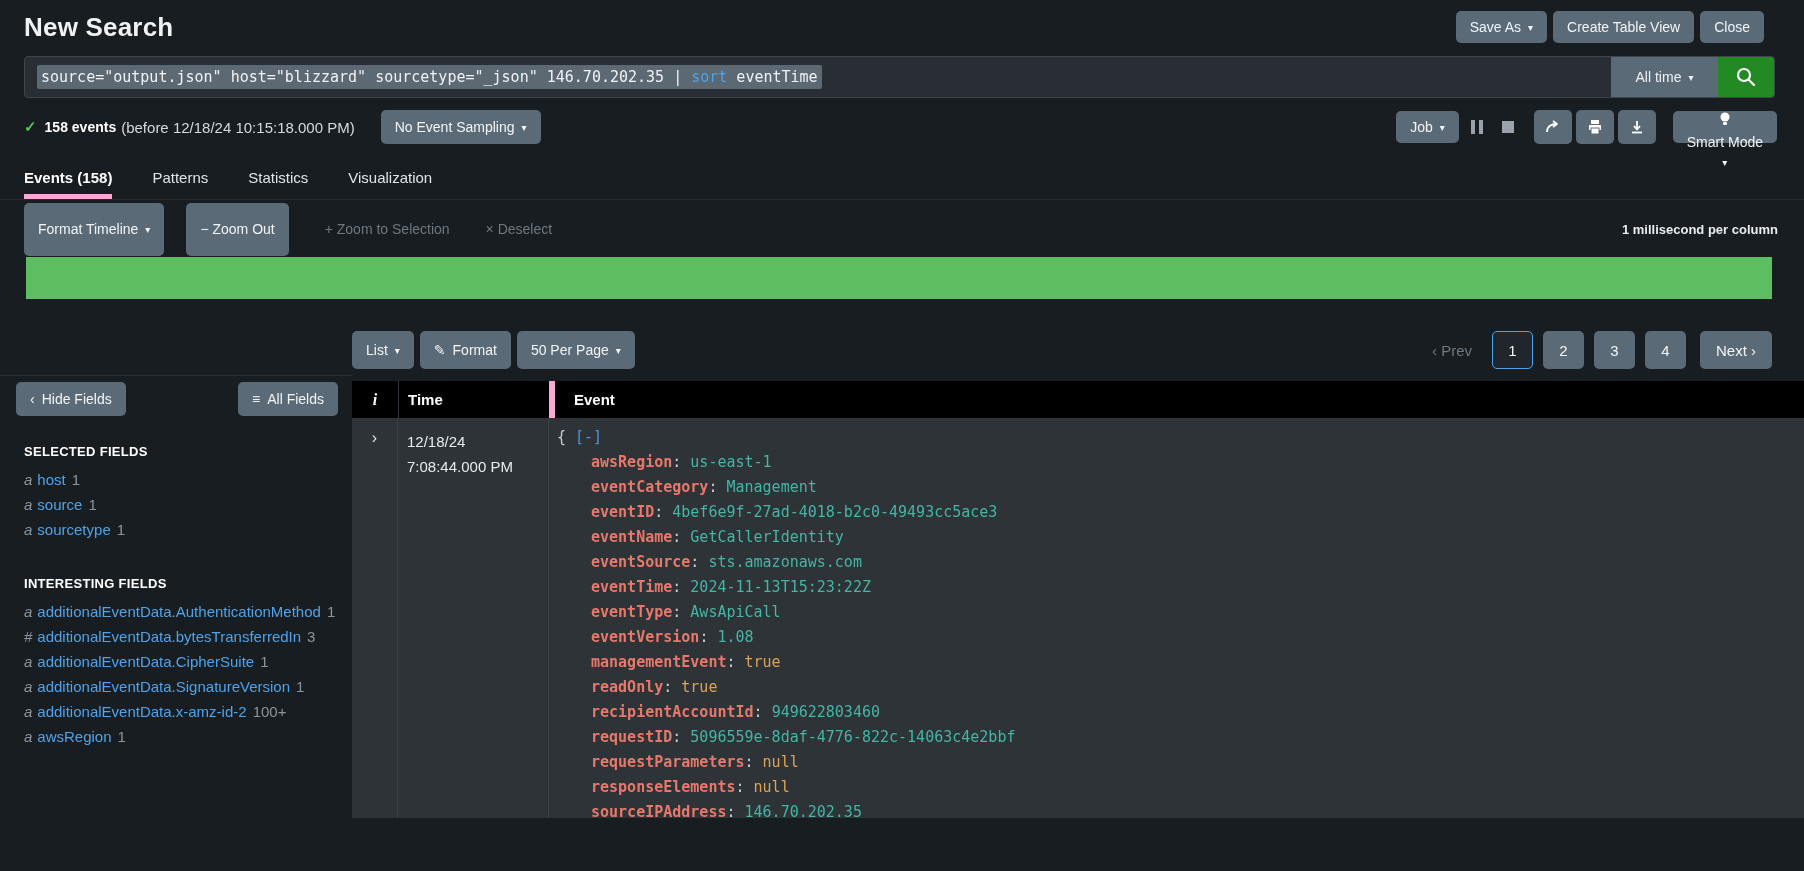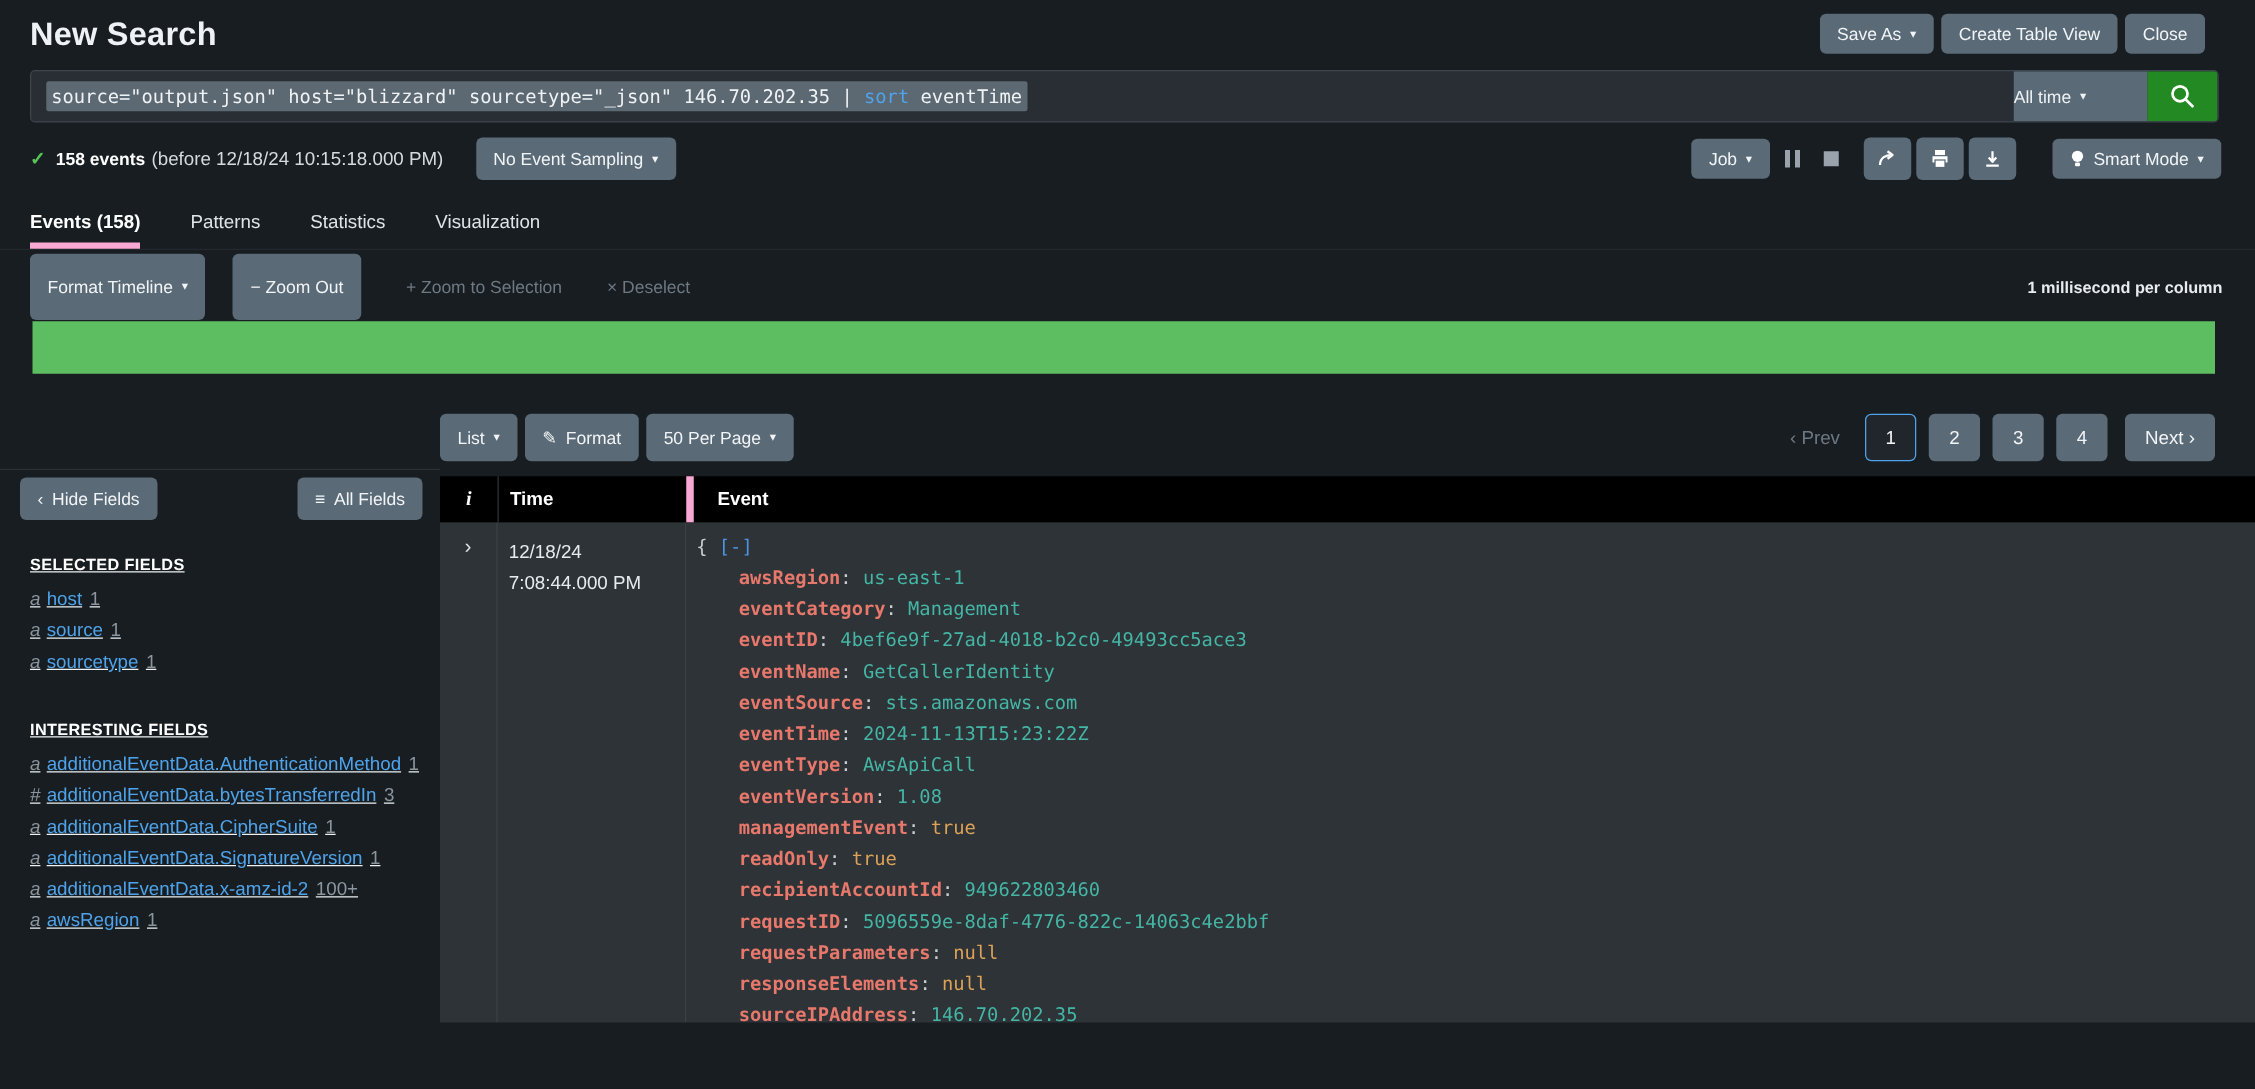--- a/index.html
+++ b/index.html
@@ -17,21 +17,21 @@
   .caret{font-size:10px;line-height:1;position:relative;top:1px;}
   
   .topbar{display:flex;align-items:center;justify-content:space-between;padding:8px 40px 0 24px;height:46px;box-sizing:border-box;}
   .page-title{font-size:26px;font-weight:bold;margin:0;letter-spacing:.2px;}
   .topbar-buttons{display:flex;gap:6px;}
   
   .search-row{margin:10px 29px 0 24px;height:42px;display:flex;background:#282e33;border:1px solid #3e464d;border-radius:4px;overflow:hidden;box-sizing:border-box;}
   .query{flex:1;font-family:"DejaVu Sans Mono","Liberation Mono",monospace;font-size:15px;display:flex;align-items:center;padding:0 12px;color:#f0f3f5;min-width:0;}
   .query .hl{background:#5c6872;padding:3px 4px;border-radius:2px;white-space:pre;}
   .kw{color:#4fa3ea;}
-  .timerange{width:107px;background:#5a6a77;display:flex;align-items:center;gap:7px;font-size:14px;cursor:pointer;flex:0 0 auto;}
+  .timerange{width:107px;background:#5a6a77;display:flex;align-items:center;justify-content:center;gap:7px;font-size:14px;cursor:pointer;flex:0 0 auto;}
   .search-btn{width:56px;background:#238a23;display:flex;align-items:center;justify-content:center;cursor:pointer;border:none;flex:0 0 auto;}
   
   .status-row{display:flex;align-items:center;margin:12px 27px 0 24px;height:34px;}
   .check{color:#57c457;font-weight:bold;font-size:15px;margin-right:8px;}
   .count-strong{font-weight:bold;font-size:14px;color:#fff;}
   .count-rest{font-size:15px;color:#d4dade;margin-left:5px;}
   .sampling{margin-left:26px;height:34px;}
   .status-spacer{flex:1;}
   .jobctl{display:flex;align-items:center;gap:5px;}
   .icon-only{color:#9aa3ab;display:inline-flex;align-items:center;justify-content:center;width:26px;height:26px;cursor:pointer;}
@@ -51,21 +51,21 @@
   .tl-spacer{flex:1;}
   .scale-note{font-size:13px;color:#e8ecef;font-weight:bold;}
   .timeline-bar{margin:10px 32px 0 26px;height:42px;}
   
   .results-region{display:flex;align-items:stretch;height:519px;margin-top:0;}
   .left-col{flex:0 0 352px;width:352px;display:flex;flex-direction:column;box-sizing:border-box;}
   .left-spacer{height:76px;}
   .sidebar-divider{border-top:1px solid #2a3036;}
   .sidebar-head{display:flex;justify-content:space-between;align-items:center;padding:6px 14px 0 16px;}
   .sidebar-head .btn{height:34px;}
-  .fields{padding:16px 6px 0 24px;font-size:15px;overflow:hidden;text-decoration:underline;}
+  .fields{padding:16px 6px 0 24px;font-size:15px;overflow:hidden;}
   .fields-title{font-size:13px;font-weight:bold;color:#fff;letter-spacing:.3px;margin:12px 0 8px 0;}
   .field-item{line-height:25px;padding-left:17px;text-indent:-17px;word-break:break-all;}
   .fprefix{font-style:italic;color:#8b959e;margin-right:5px;}
   .fname{color:#4fa3ea;text-decoration:none;cursor:pointer;}
   .fcount{color:#8b959e;margin-left:6px;}
   .fgap{height:22px;}
   
   .right-col{flex:1;display:flex;flex-direction:column;min-width:0;}
   .results-toolbar{display:flex;align-items:center;margin:32px 26px 12px 0;height:38px;}
   .results-toolbar .btn{height:38px;margin-right:6px;}
@@ -173,21 +173,21 @@
       </button>
       <button class="btn sqbtn">
         <span>
           <svg width="16" height="16" viewBox="0 0 16 16">
               <path d="M8 2 V10 M5 7 L8 10.5 L11 7" fill="none" stroke="#fff" stroke-width="1.8" stroke-linejoin="round"></path>
               <line x1="3" y1="13.5" x2="13" y2="13.5" stroke="#fff" stroke-width="1.8"></line>
             </svg>
         </span>
       </button>
     </div>
-    <button class="btn" style="margin-left:24px;">
+    <button class="btn" style="margin-left:12px;flex-direction:column;">
       <span>
         <svg width="12" height="16" viewBox="0 0 12 16">
             <circle cx="6" cy="6" r="4.5" fill="#fff"></circle>
             <rect x="4" y="11" width="4" height="3" rx="1" fill="#fff"></rect>
           </svg>
       </span>
       <span>Smart Mode</span>
       <span class="caret">▾</span>
     </button>
   </div>

